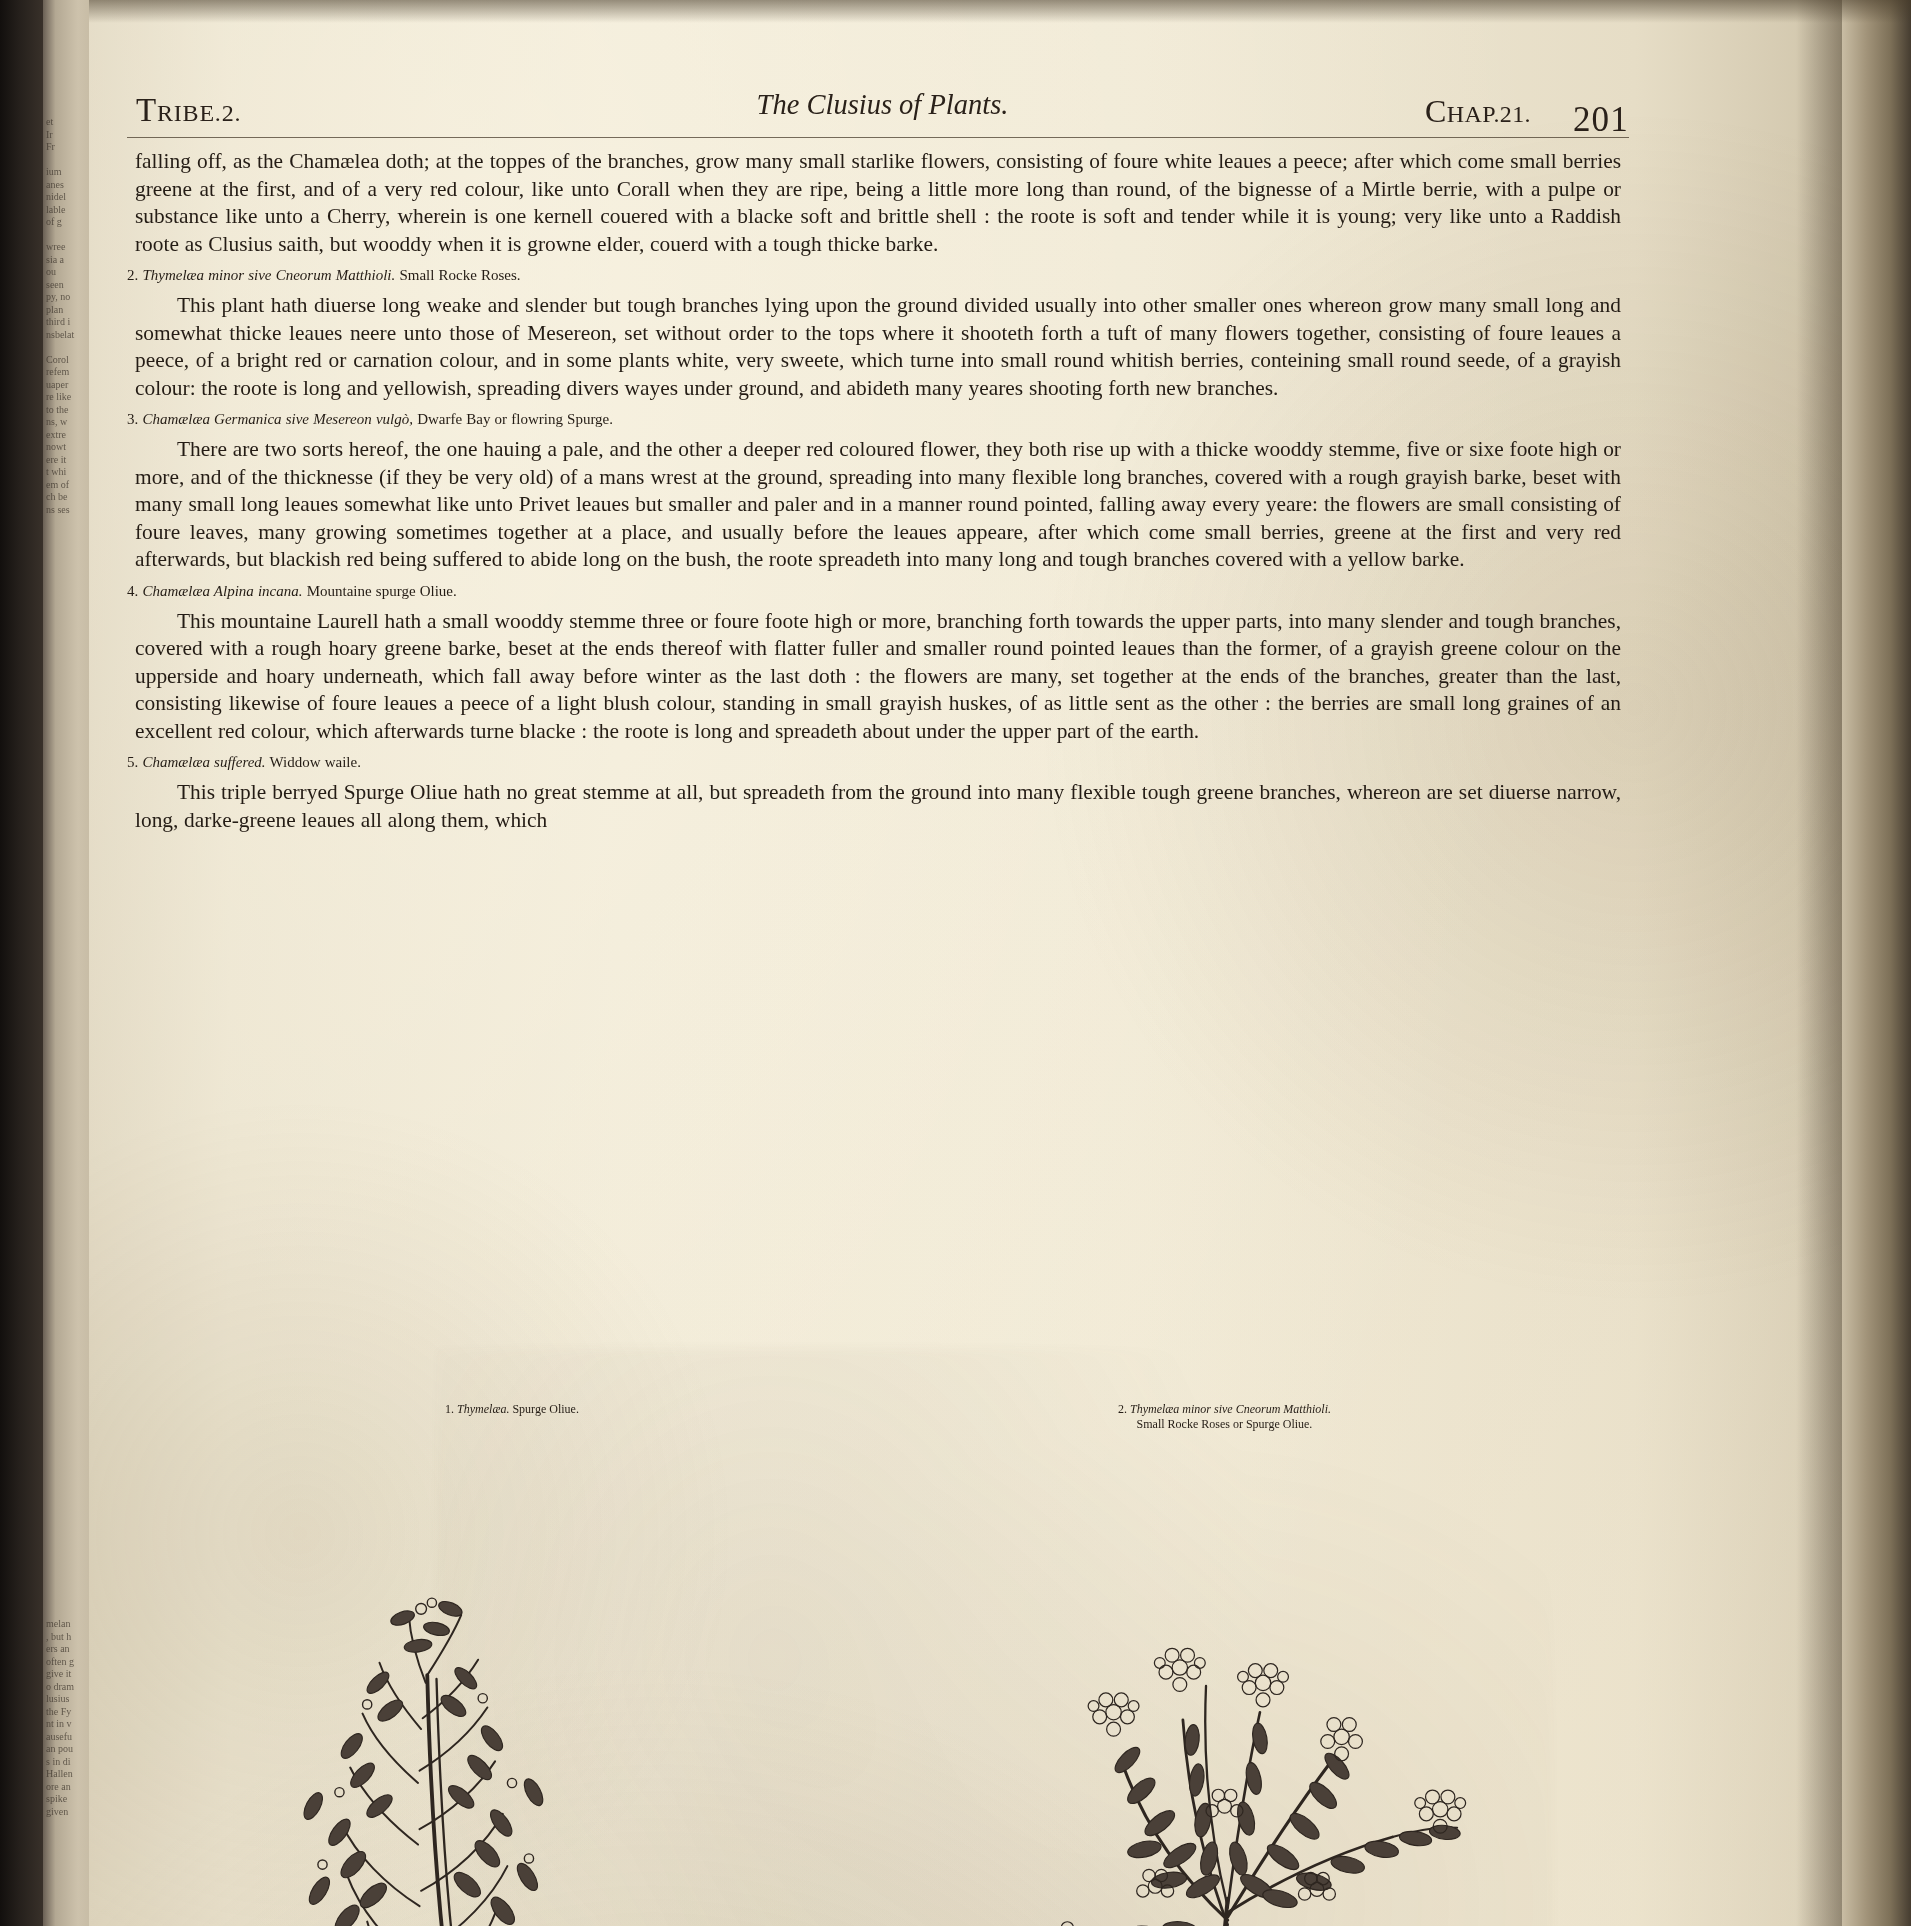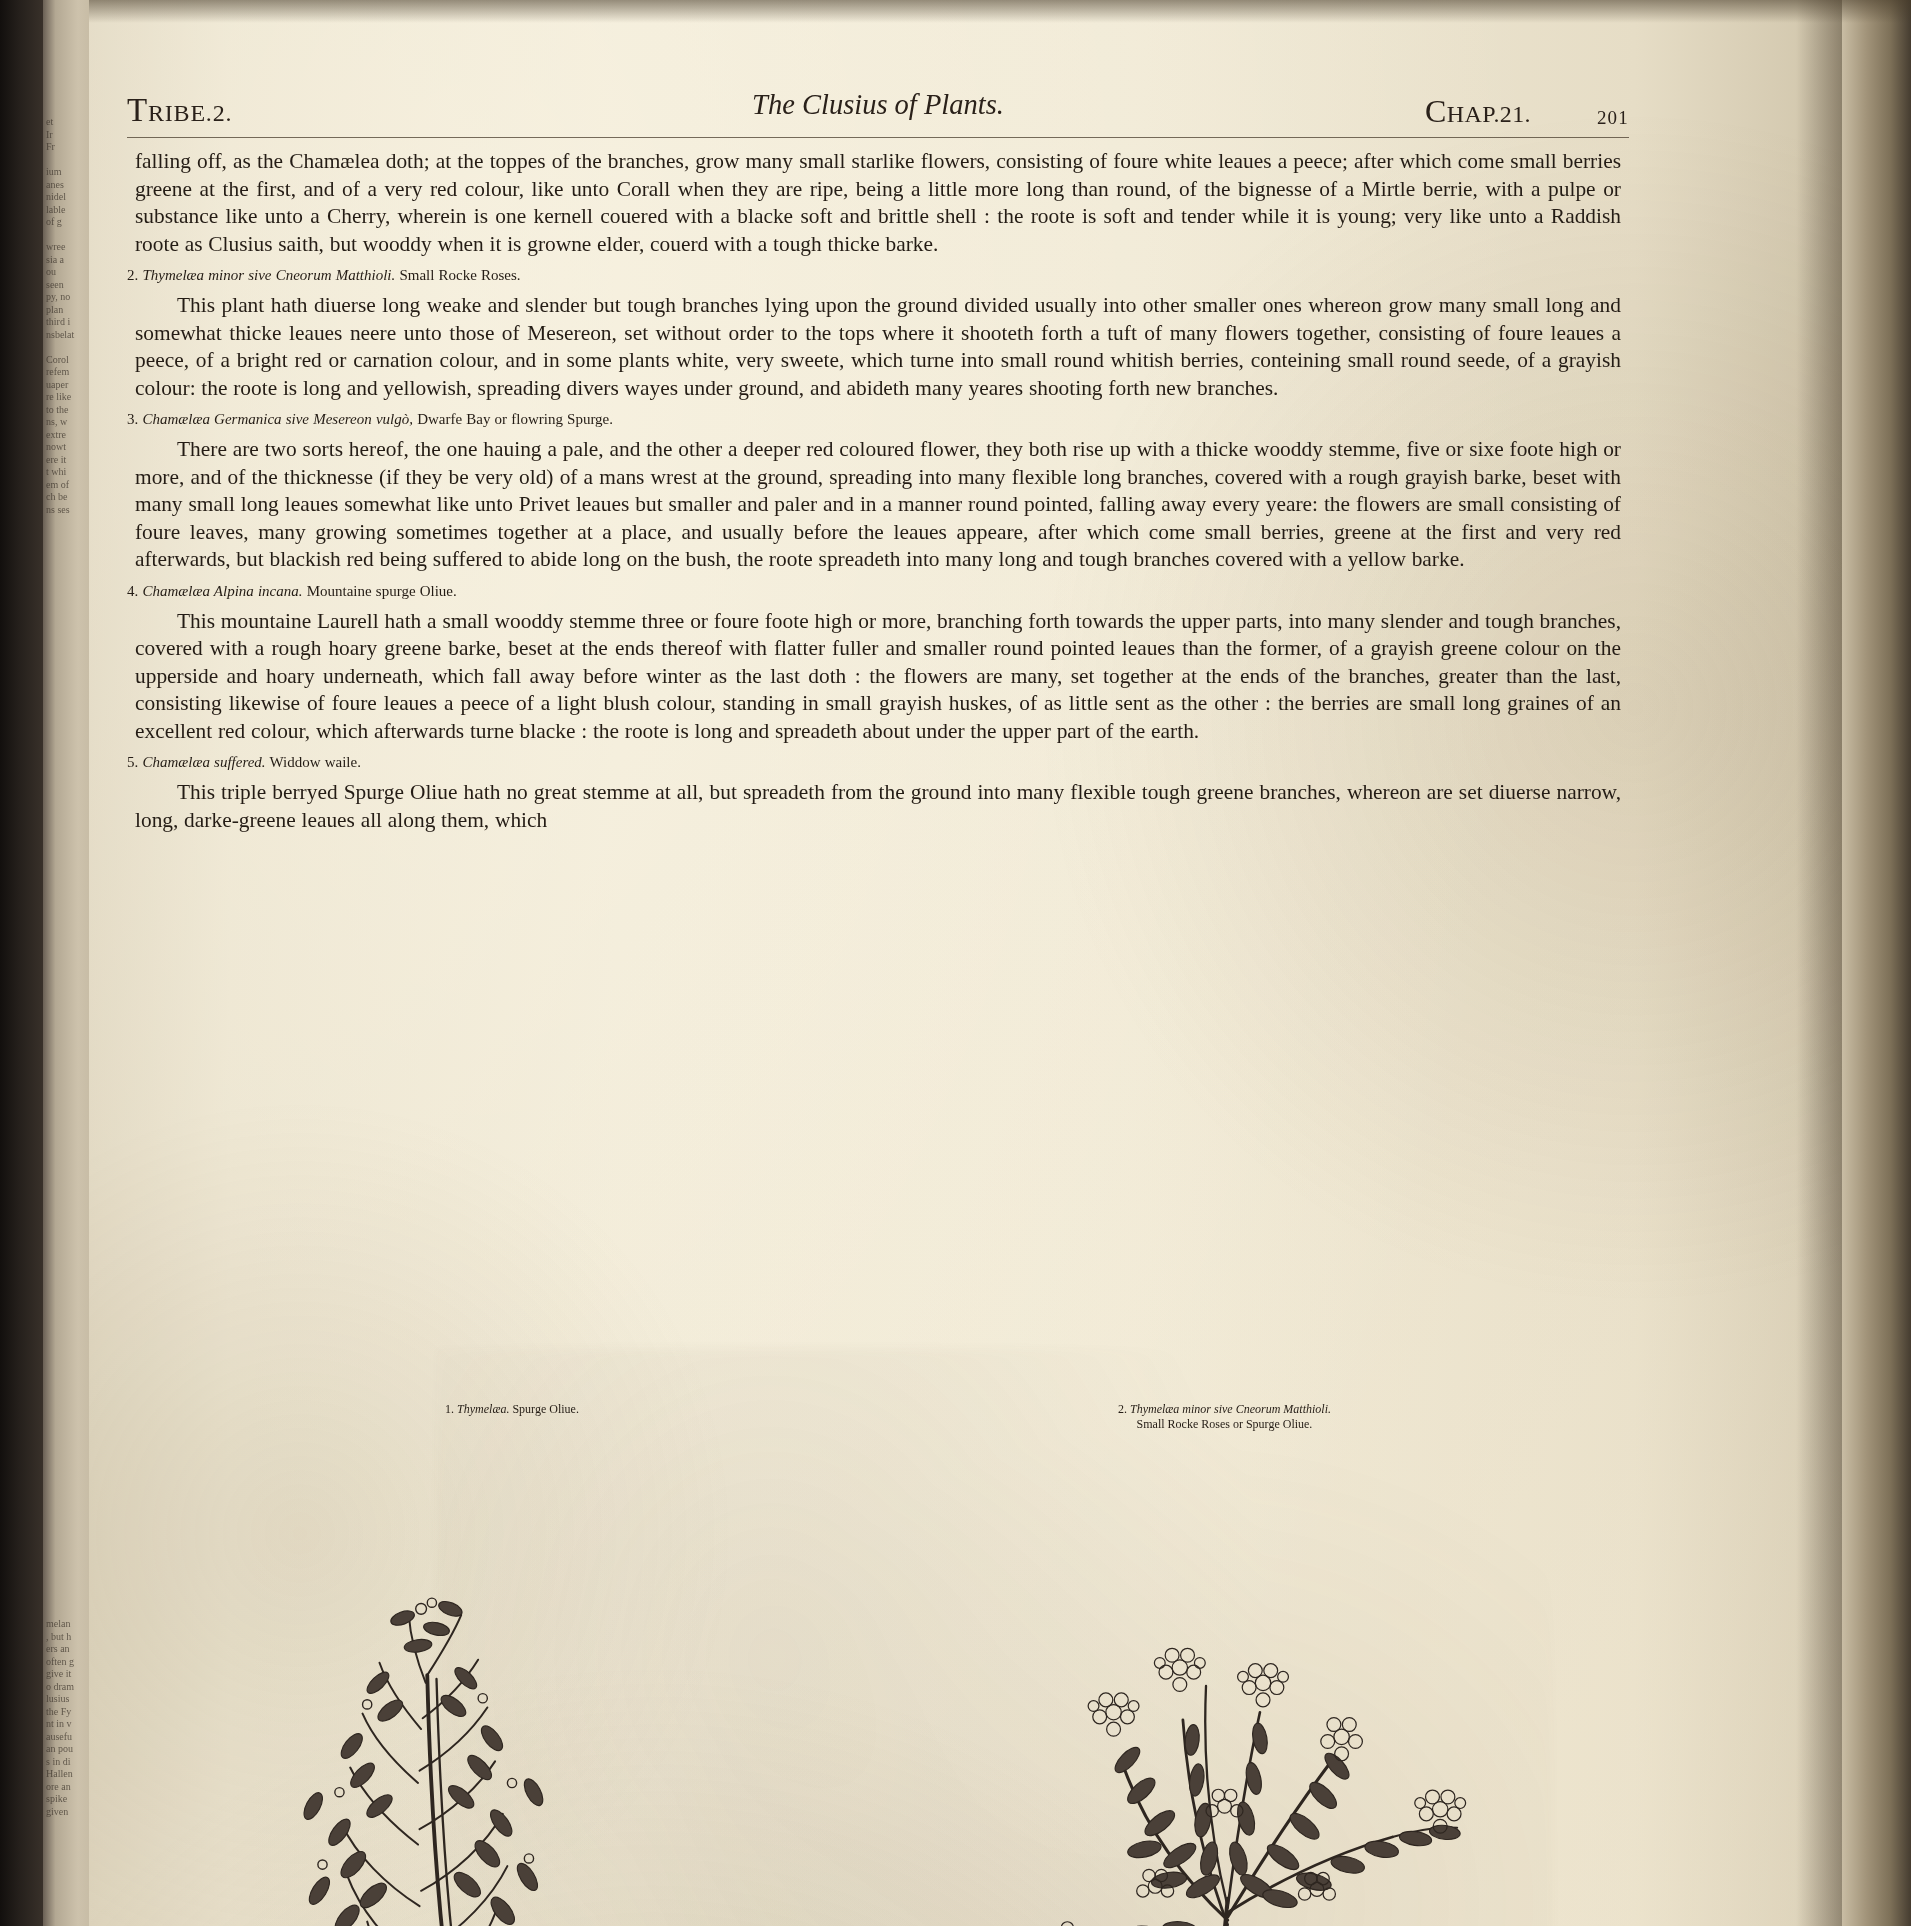--- a/index.html
+++ b/index.html
@@ -108,20 +108,21 @@
     top: 89px;
     width: 1502px;
     color: #2a211a;
   }
 
   
   .running-head {
     position: relative;
     height: 46px;
     border-bottom: none;
+    margin-left: 9px;
   }
   .rh-left {
     position: absolute; left: 0; top: 3.1px;
     font-size: 24px;
     letter-spacing: 0.8px;
     font-variant: small-caps;
     font-family: "Liberation Serif", serif;
   }
   .rh-left .dropcap { font-size: 33px; }
   .rh-center {
@@ -132,22 +133,22 @@
     font-family: "Liberation Serif", serif;
   }
   .rh-chap {
     position: absolute; right: 98px; top: 3.9px;
     font-size: 24px;
     font-variant: small-caps;
     letter-spacing: 0.4px;
   }
   .rh-chap .dropcap { font-size: 32px; }
   .rh-page {
-    position: absolute; right: 0; top: 18px;
-    font-size: 19px;
+    position: absolute; right: 0; top: 11px;
+    font-size: 35px;
     font-variant: small-caps;
     letter-spacing: 1.2px;
   }
   .rule {
     margin-top: 2.3px;
     height: 1.2px;
     background: #4a3d2e;
     opacity: .75;
   }
 

